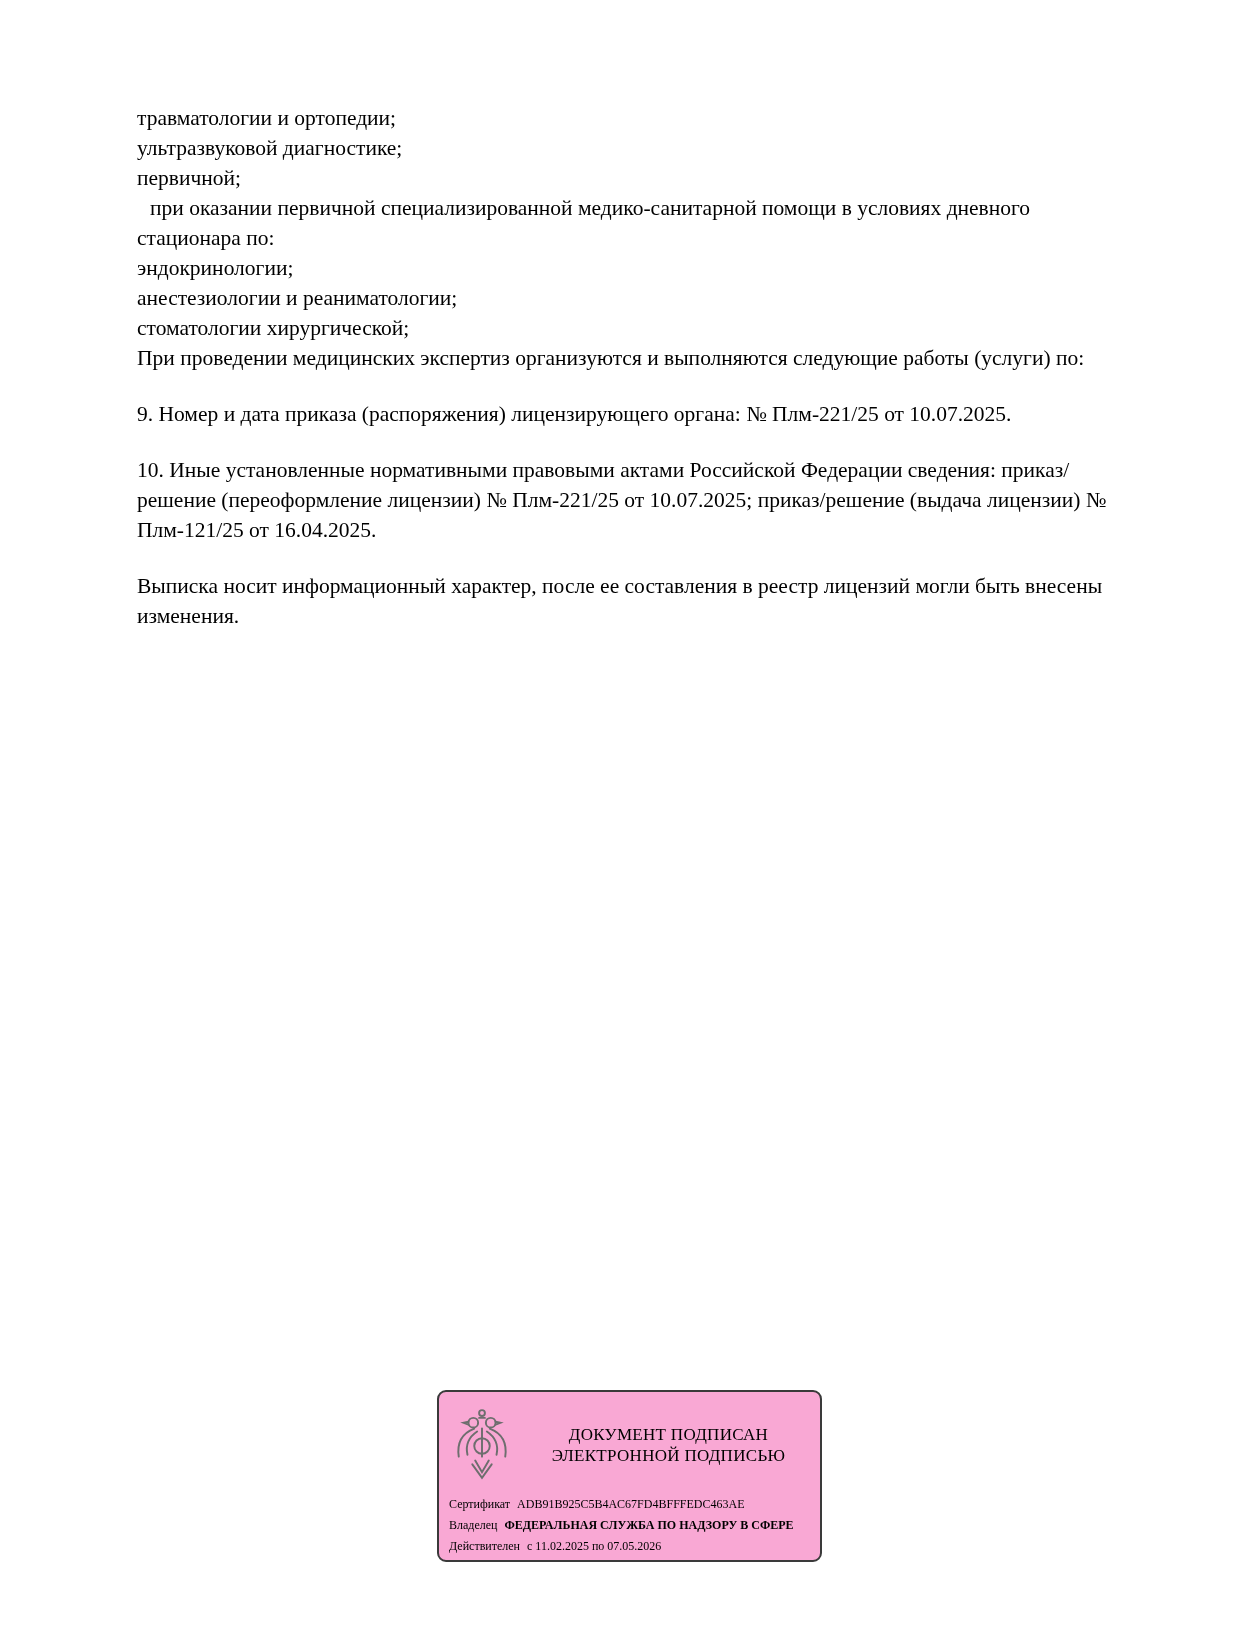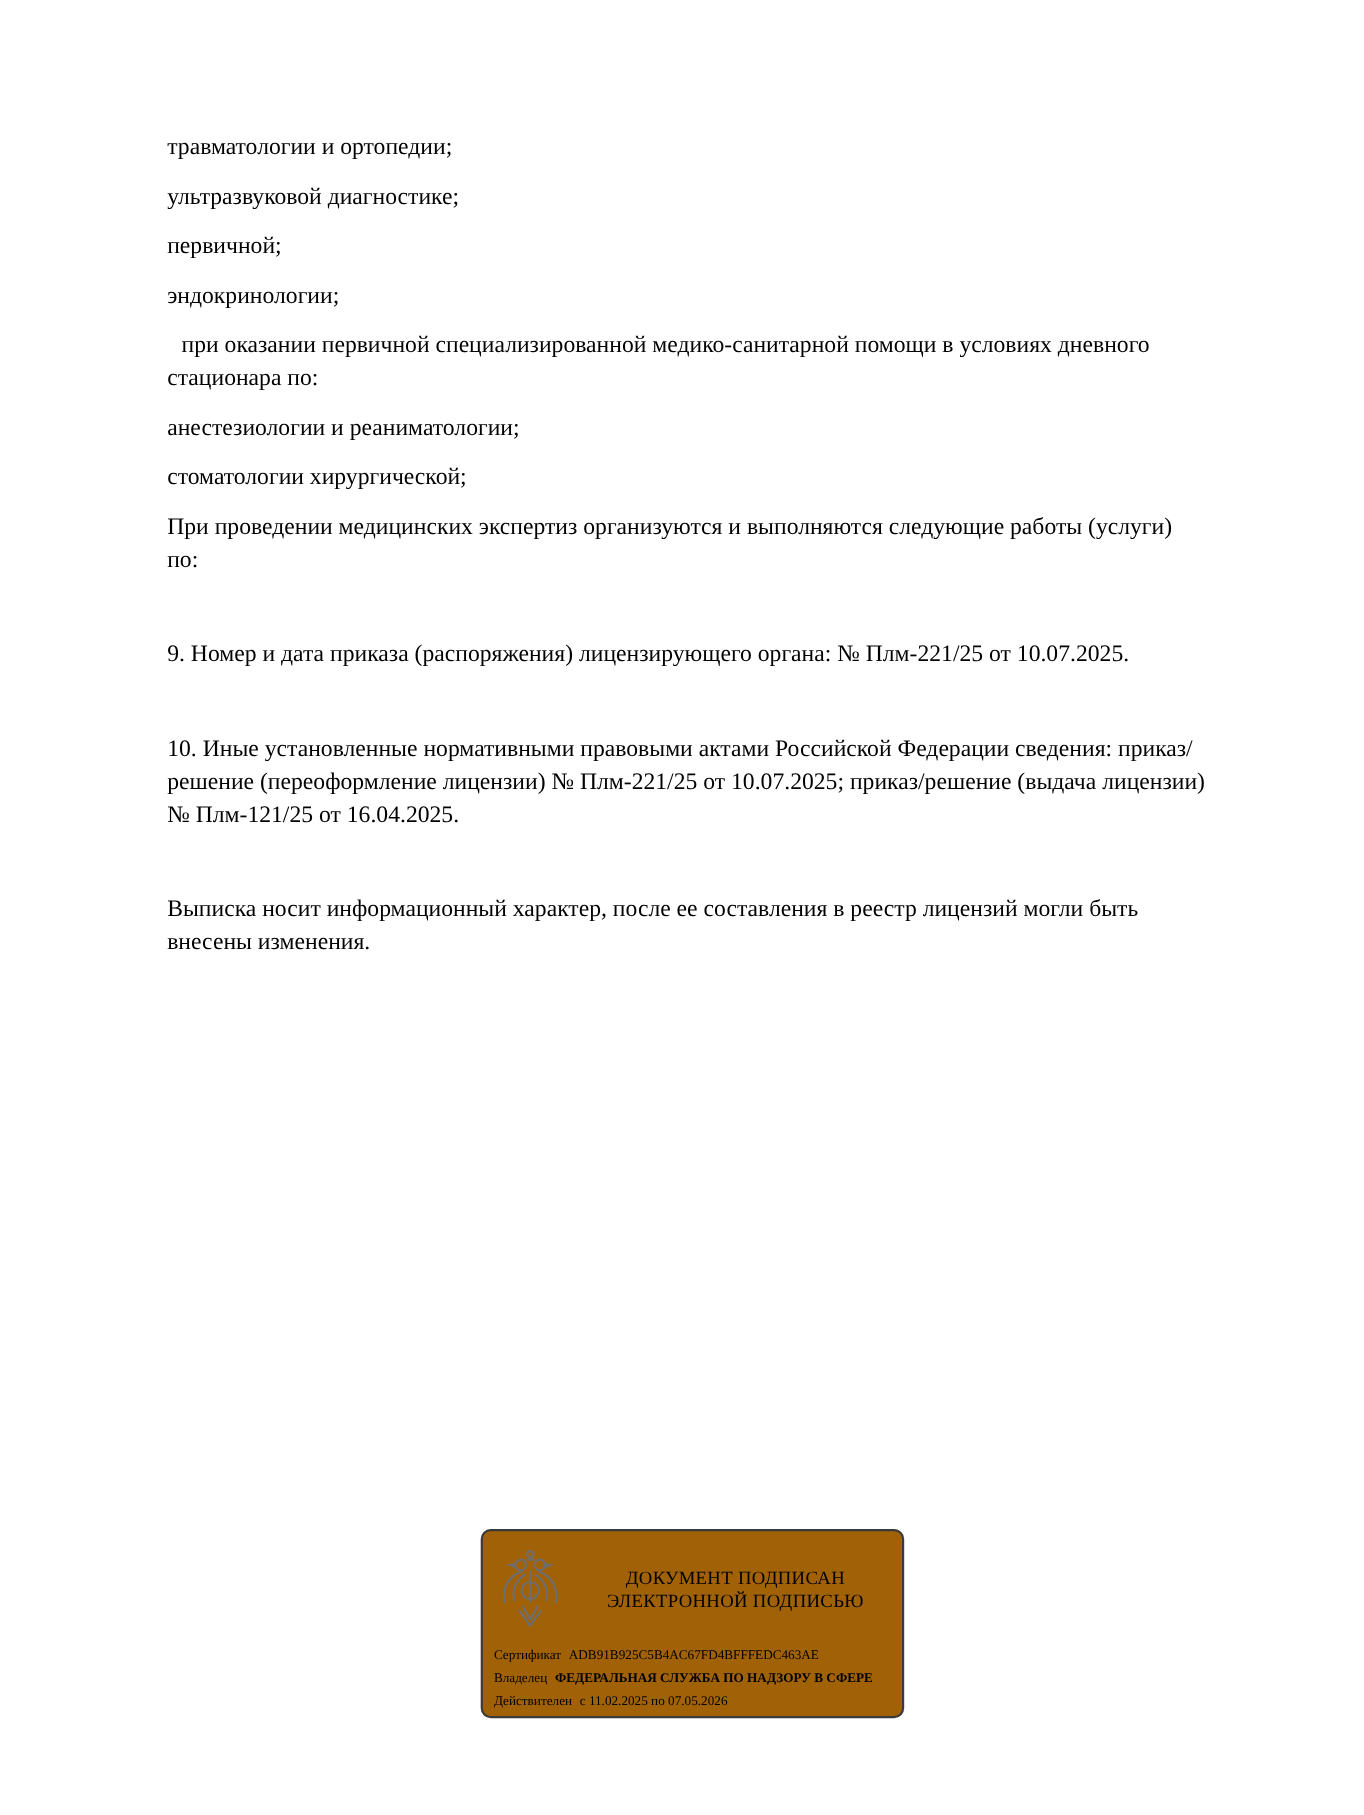--- a/index.html
+++ b/index.html
@@ -24,35 +24,35 @@
     font-size: 21.5px;
     line-height: 30px;
   }
   .list-item {
     margin-left: 26px;
   }
   .hang-indent {
     text-indent: 13px;
   }
   .para {
-    margin: 15px;
+    margin: 0;
   }
   .spacer {
     height: 26px;
   }
   
   .stamp {
     position: absolute;
     left: 437px;
     top: 1390px;
     width: 385px;
     height: 172px;
     border: 2px solid #3a3a3a;
     border-radius: 9px;
-    background: #a16207;
+    background: #f9a8d4;
     box-sizing: border-box;
     overflow: hidden;
   }
   .stamp-top {
     display: flex;
     align-items: center;
     height: 100px;
     padding: 6px 10px 0 12px;
     box-sizing: border-box;
   }
@@ -88,23 +88,23 @@
 </head>
 <body>
 
 <div class="page">
 
   <div class="text-block">
 
     <div class="para list-item">травматологии и ортопедии;</div>
     <div class="para list-item">ультразвуковой диагностике;</div>
     <div class="para list-item">первичной;</div>
+    <div class="para hang-indent">при оказании первичной специализированной медико-санитарной помощи в условиях дневного стационара по:</div>
+
     <div class="para list-item">эндокринологии;</div>
-
-    <div class="para hang-indent">при оказании первичной специализированной медико-санитарной помощи в условиях дневного стационара по:</div>
 
     <div class="para list-item">анестезиологии и реаниматологии;</div>
     <div class="para list-item">стоматологии хирургической;</div>
 
     <div class="para">При проведении медицинских экспертиз организуются и выполняются следующие работы (услуги) по:</div>
 
 
     <div class="spacer"></div>
 
     <div class="para">9. Номер и дата приказа (распоряжения) лицензирующего органа: № Плм-221/25 от 10.07.2025.</div>

